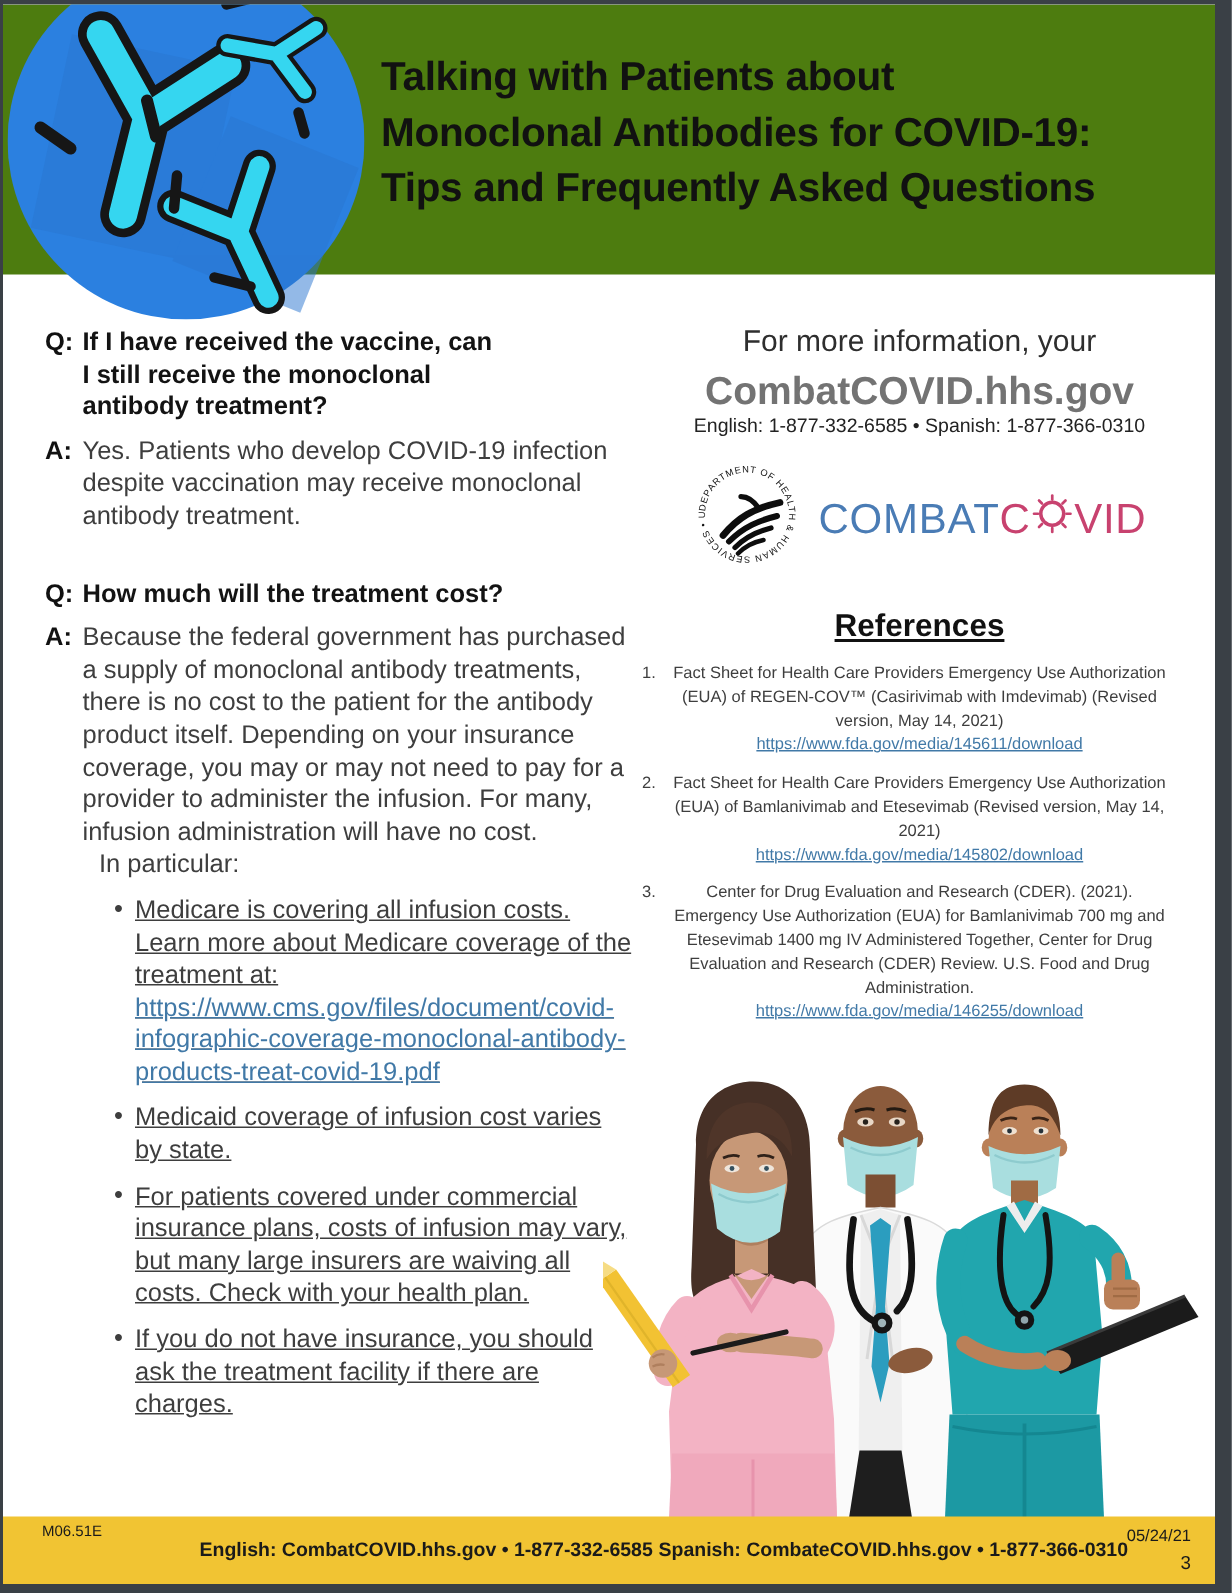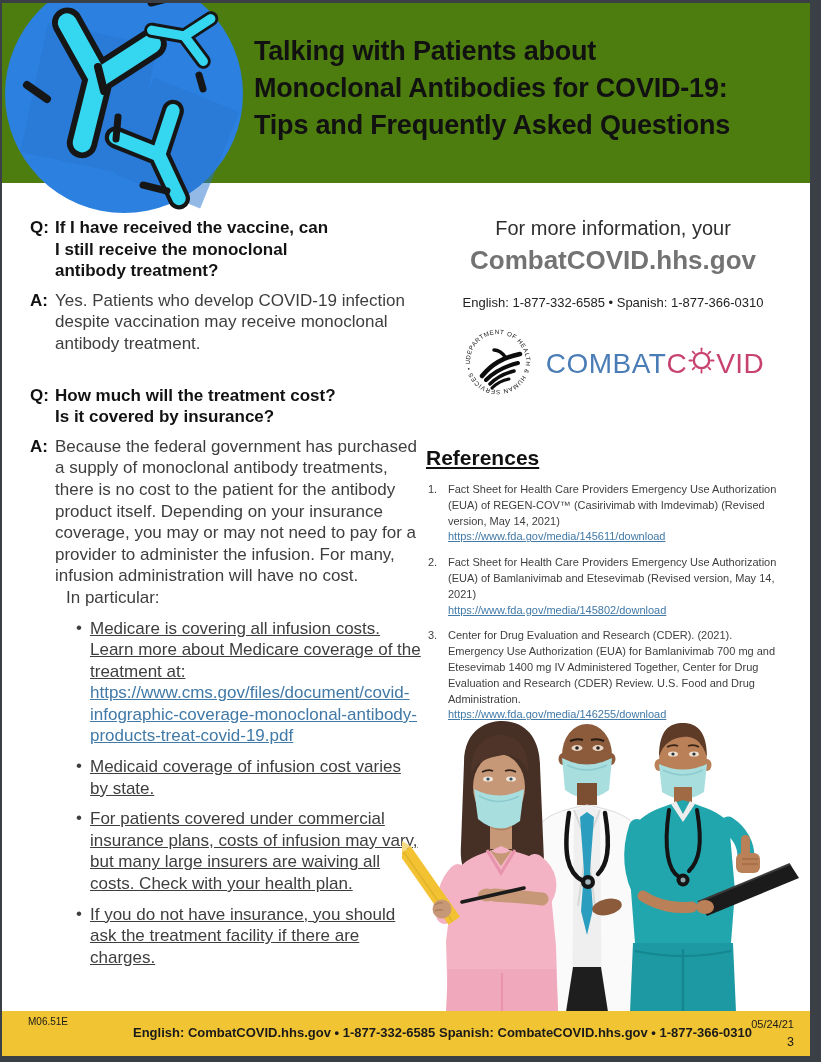--- a/index.html
+++ b/index.html
@@ -25,28 +25,28 @@
   .bullets { margin-left:46px; margin-top:4px; }
   .bullet { position:relative; padding-left:14px; margin-top:9px;text-decoration:underline; }
   .bullet::before { content:"•"; position:absolute; left:0; top:-1px; color:#3e3e3e; }
   a, .link { color:#4179A7; text-decoration:underline; cursor:pointer; }
 
   
   .right-col { position:absolute; left:424px; top:214px; width:374px; }
   .info { text-align:center; color:#2e2e2e; }
   .info-heading { font-size:20px; }
   .info-site { font-size:26px; font-weight:bold; color:#737373; margin-top:5px; }
-  .info-phones { font-size:13px; margin-top:19px; color:#222; }
+  .info-phones { font-size:13px; margin-top:0; color:#222; }
   .logo-row { display:flex; align-items:center; justify-content:center; gap:12px; margin-top:16px; }
   .combat-logo { font-size:28px; letter-spacing:0.5px; white-space:nowrap; display:flex; align-items:center; }
   .combat-blue { color:#4A7CB5; }
   .combat-pink { color:#C8426F; }
   .virus-o { margin:0 1px; display:inline-block; }
 
-  .refs { margin-top:44px; }
+  .refs { margin-top:22px;text-align:center; }
   .refs-heading { font-size:21px; font-weight:bold; text-decoration:underline; color:#111;
                   margin-bottom:12px; }
   .ref-item { position:relative; padding-left:22px; font-size:11px; line-height:15.8px;
               color:#3e3e3e; margin-top:10px; max-width:352px; }
   .ref-num { position:absolute; left:2px; top:0; }
   .ref-link { display:block; }
 
   
   .illus { position:absolute; left:400px; top:708px; width:412px; height:301px; }
 
@@ -113,21 +113,20 @@
       </div>
 
       <div class="hang qa-a">
         <span class="prefix">A:</span>
         <span>Yes. Patients who develop COVID-19 infection despite vaccination may receive monoclonal antibody treatment.</span>
       </div>
 
       <div class="hang qa-q">
         <span class="prefix">Q:</span>
         <div class="q-text">How much will the treatment cost?</div>
-        <div class="q-text">Is it covered by insurance?</div>
       </div>
 
       <div class="hang">
         <span class="prefix">A:</span>
         <div>Because the federal government has purchased a supply of monoclonal antibody treatments, there is no cost to the patient for the antibody product itself. Depending on your insurance coverage, you may or may not need to pay for a provider to administer the infusion. For many, infusion administration will have no cost.</div>
         <div class="lead-in">In particular:</div>
       </div>
 
       <div class="bullets">
         <div class="bullet">

